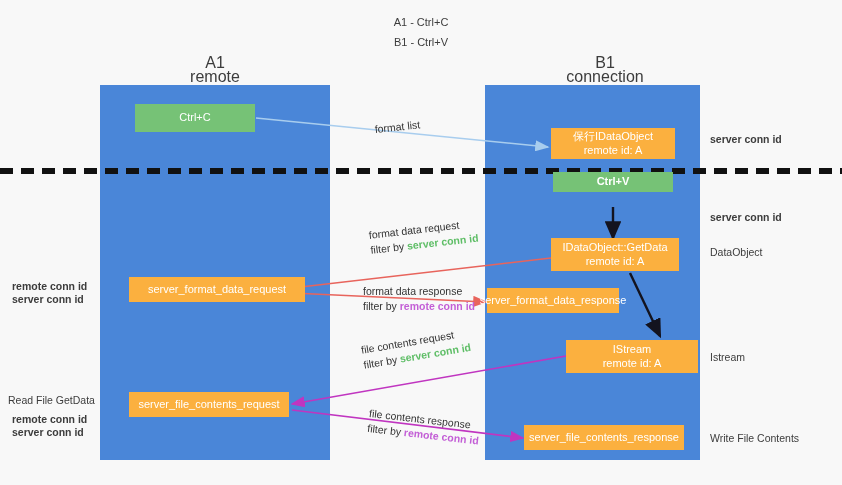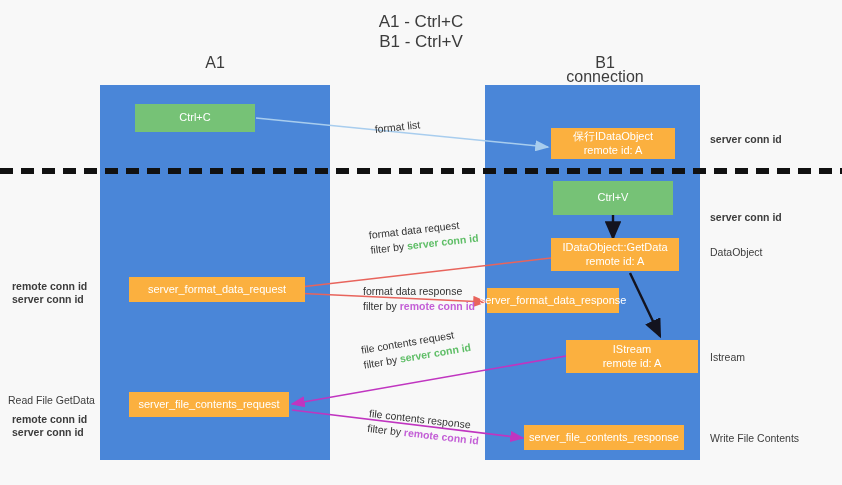--- a/index.html
+++ b/index.html
@@ -38,21 +38,21 @@
   }
   .lane-head-a { left: 130px; top: 56px; width: 170px; }
   .lane-head-b { left: 520px; top: 56px; width: 170px; }
 
   .title {
     position: absolute;
     left: 0; top: 12px;
     width: 842px;
     text-align: center;
     color: #3c3c3c;
-    font-size: 17px;
+    font-size: 11px;
     line-height: 20px;
   }
 
   .node {
     position: absolute;
     box-sizing: border-box;
     text-align: center;
     color: #ffffff;
     font-size: 11px;
     line-height: 13.5px;
@@ -105,20 +105,21 @@
   <div class="title">
     <div>A1 - Ctrl+C</div>
     <div>B1 - Ctrl+V</div>
   </div>
 
   <div class="lane lane-a"></div>
   <div class="lane lane-b"></div>
 
   <div class="lane-head lane-head-a">
     <div>A1</div>
+    <div>remote</div>
   </div>
   <div class="lane-head lane-head-b">
     <div>B1</div>
     <div>connection</div>
   </div>
 
   <svg id="wires" viewBox="0 0 842 485">
     <defs>
       <marker id="ah-blue" markerWidth="9" markerHeight="7" refX="8" refY="3.5" orient="auto">
         <path d="M0,0 L9,3.5 L0,7 Z" fill="#a8cdee"></path>
@@ -153,21 +154,21 @@
 
   <div class="node green" style="left:135px; top:104px; width:120px; height:28px;">
     <span>Ctrl+C</span>
   </div>
 
   <div class="node orange" style="left:551px; top:128px; width:124px; height:31px;">
     <span>保行IDataObject</span>
     <span>remote id: A</span>
   </div>
 
-  <div class="node green" style="left:553px; top:181px; width:120px; height:34px;">
+  <div class="node green" style="left:553px; top:172px; width:120px; height:20px;font-weight:bold;">
     <span>Ctrl+V</span>
   </div>
 
   <div class="node orange" style="left:551px; top:238px; width:128px; height:33px;">
     <span>IDataObject::GetData</span>
     <span>remote id: A</span>
   </div>
 
   <div class="node orange" style="left:566px; top:340px; width:132px; height:33px;">
     <span>IStream</span>

